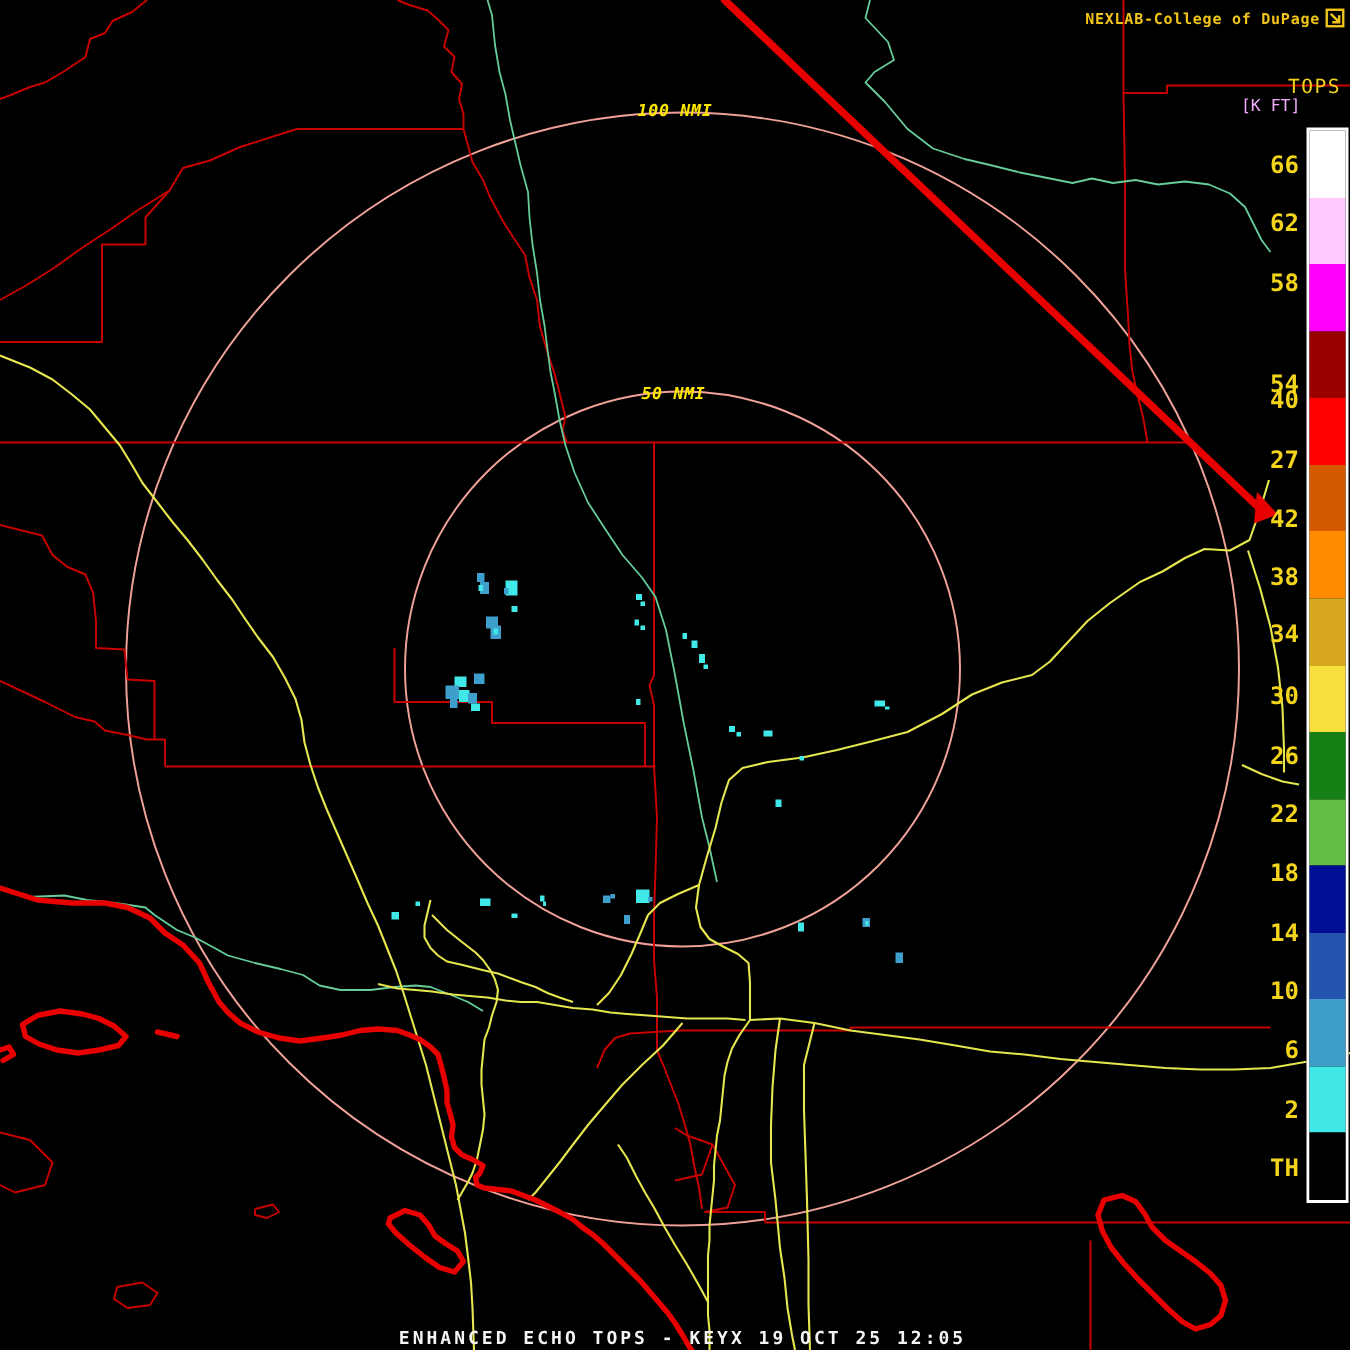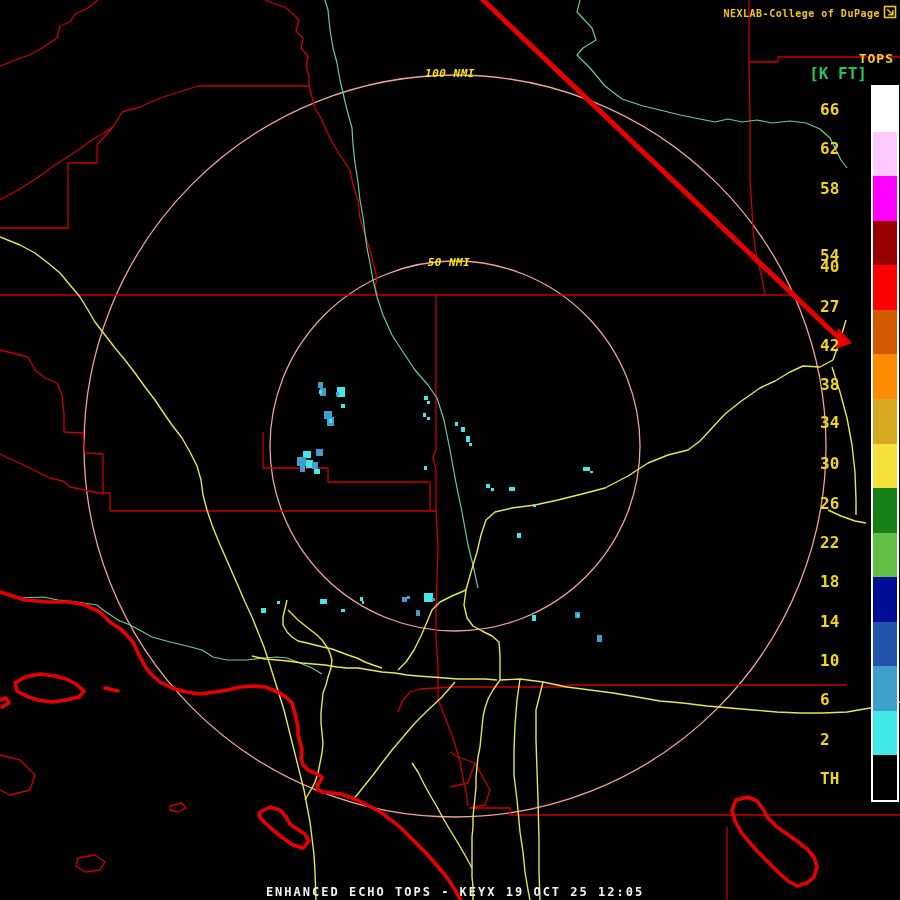--- a/index.html
+++ b/index.html
@@ -3,27 +3,27 @@
 <meta charset="utf-8">
 <style>
   html,body{margin:0;padding:0;background:#000;}
   .stage{position:relative;width:900px;height:900px;background:#000;overflow:hidden;
          font-family:"DejaVu Sans Mono",monospace;}
   .stage svg.map{position:absolute;left:0;top:0;z-index:1;}
   
   .brand{position:absolute;top:4px;right:3px;z-index:5;display:flex;align-items:center;gap:3px;}
   .brand .txt{color:#F0C41A;font-size:10px;font-weight:bold;letter-spacing:.5px;white-space:nowrap;}
   
-  .cb-title{position:absolute;top:51px;right:6px;z-index:5;color:#F2D41C;font-size:13px;font-weight:bold;letter-spacing:1px;}
-  .cb-units{position:absolute;top:64px;right:33px;z-index:5;color:#22c55e;font-size:16px;font-weight:bold;}
+  .cb-title{position:absolute;top:51px;right:6px;z-index:5;color:#F2D41C;font-size:13px;font-weight:normal;letter-spacing:1px;}
+  .cb-units{position:absolute;top:64px;right:33px;z-index:5;color:#f0abfc;font-size:11px;font-weight:normal;}
   .colorbar{position:absolute;left:871px;top:85px;width:28px;height:717px;z-index:4;
             border:2px solid #fff;box-sizing:border-box;display:flex;flex-direction:column;background:#000;}
   .colorbar .seg{flex:1 1 auto;}
   .cb-labels{position:absolute;left:820px;top:0;width:46px;height:900px;z-index:5;pointer-events:none;}
-  .cb-label{position:absolute;right:0;width:46px;color:#F2D41C;
+  .cb-label{position:absolute;right:0;width:46px;text-align:right;color:#F2D41C;
             font-size:16px;font-weight:bold;line-height:20px;}
   
   .ring-label{position:absolute;z-index:3;color:#FFE800;font-size:11px;font-weight:bold;
               font-style:italic;letter-spacing:.5px;text-align:center;width:90px;white-space:nowrap;}
   #lbl-outer{left:405px;top:67px;}
   #lbl-inner{left:404px;top:256px;}
   
   .caption{position:absolute;left:10px;right:0;bottom:1px;z-index:5;text-align:center;
            color:#F4F4F4;font-size:12px;font-weight:bold;letter-spacing:2px;white-space:nowrap;}
 </style>

